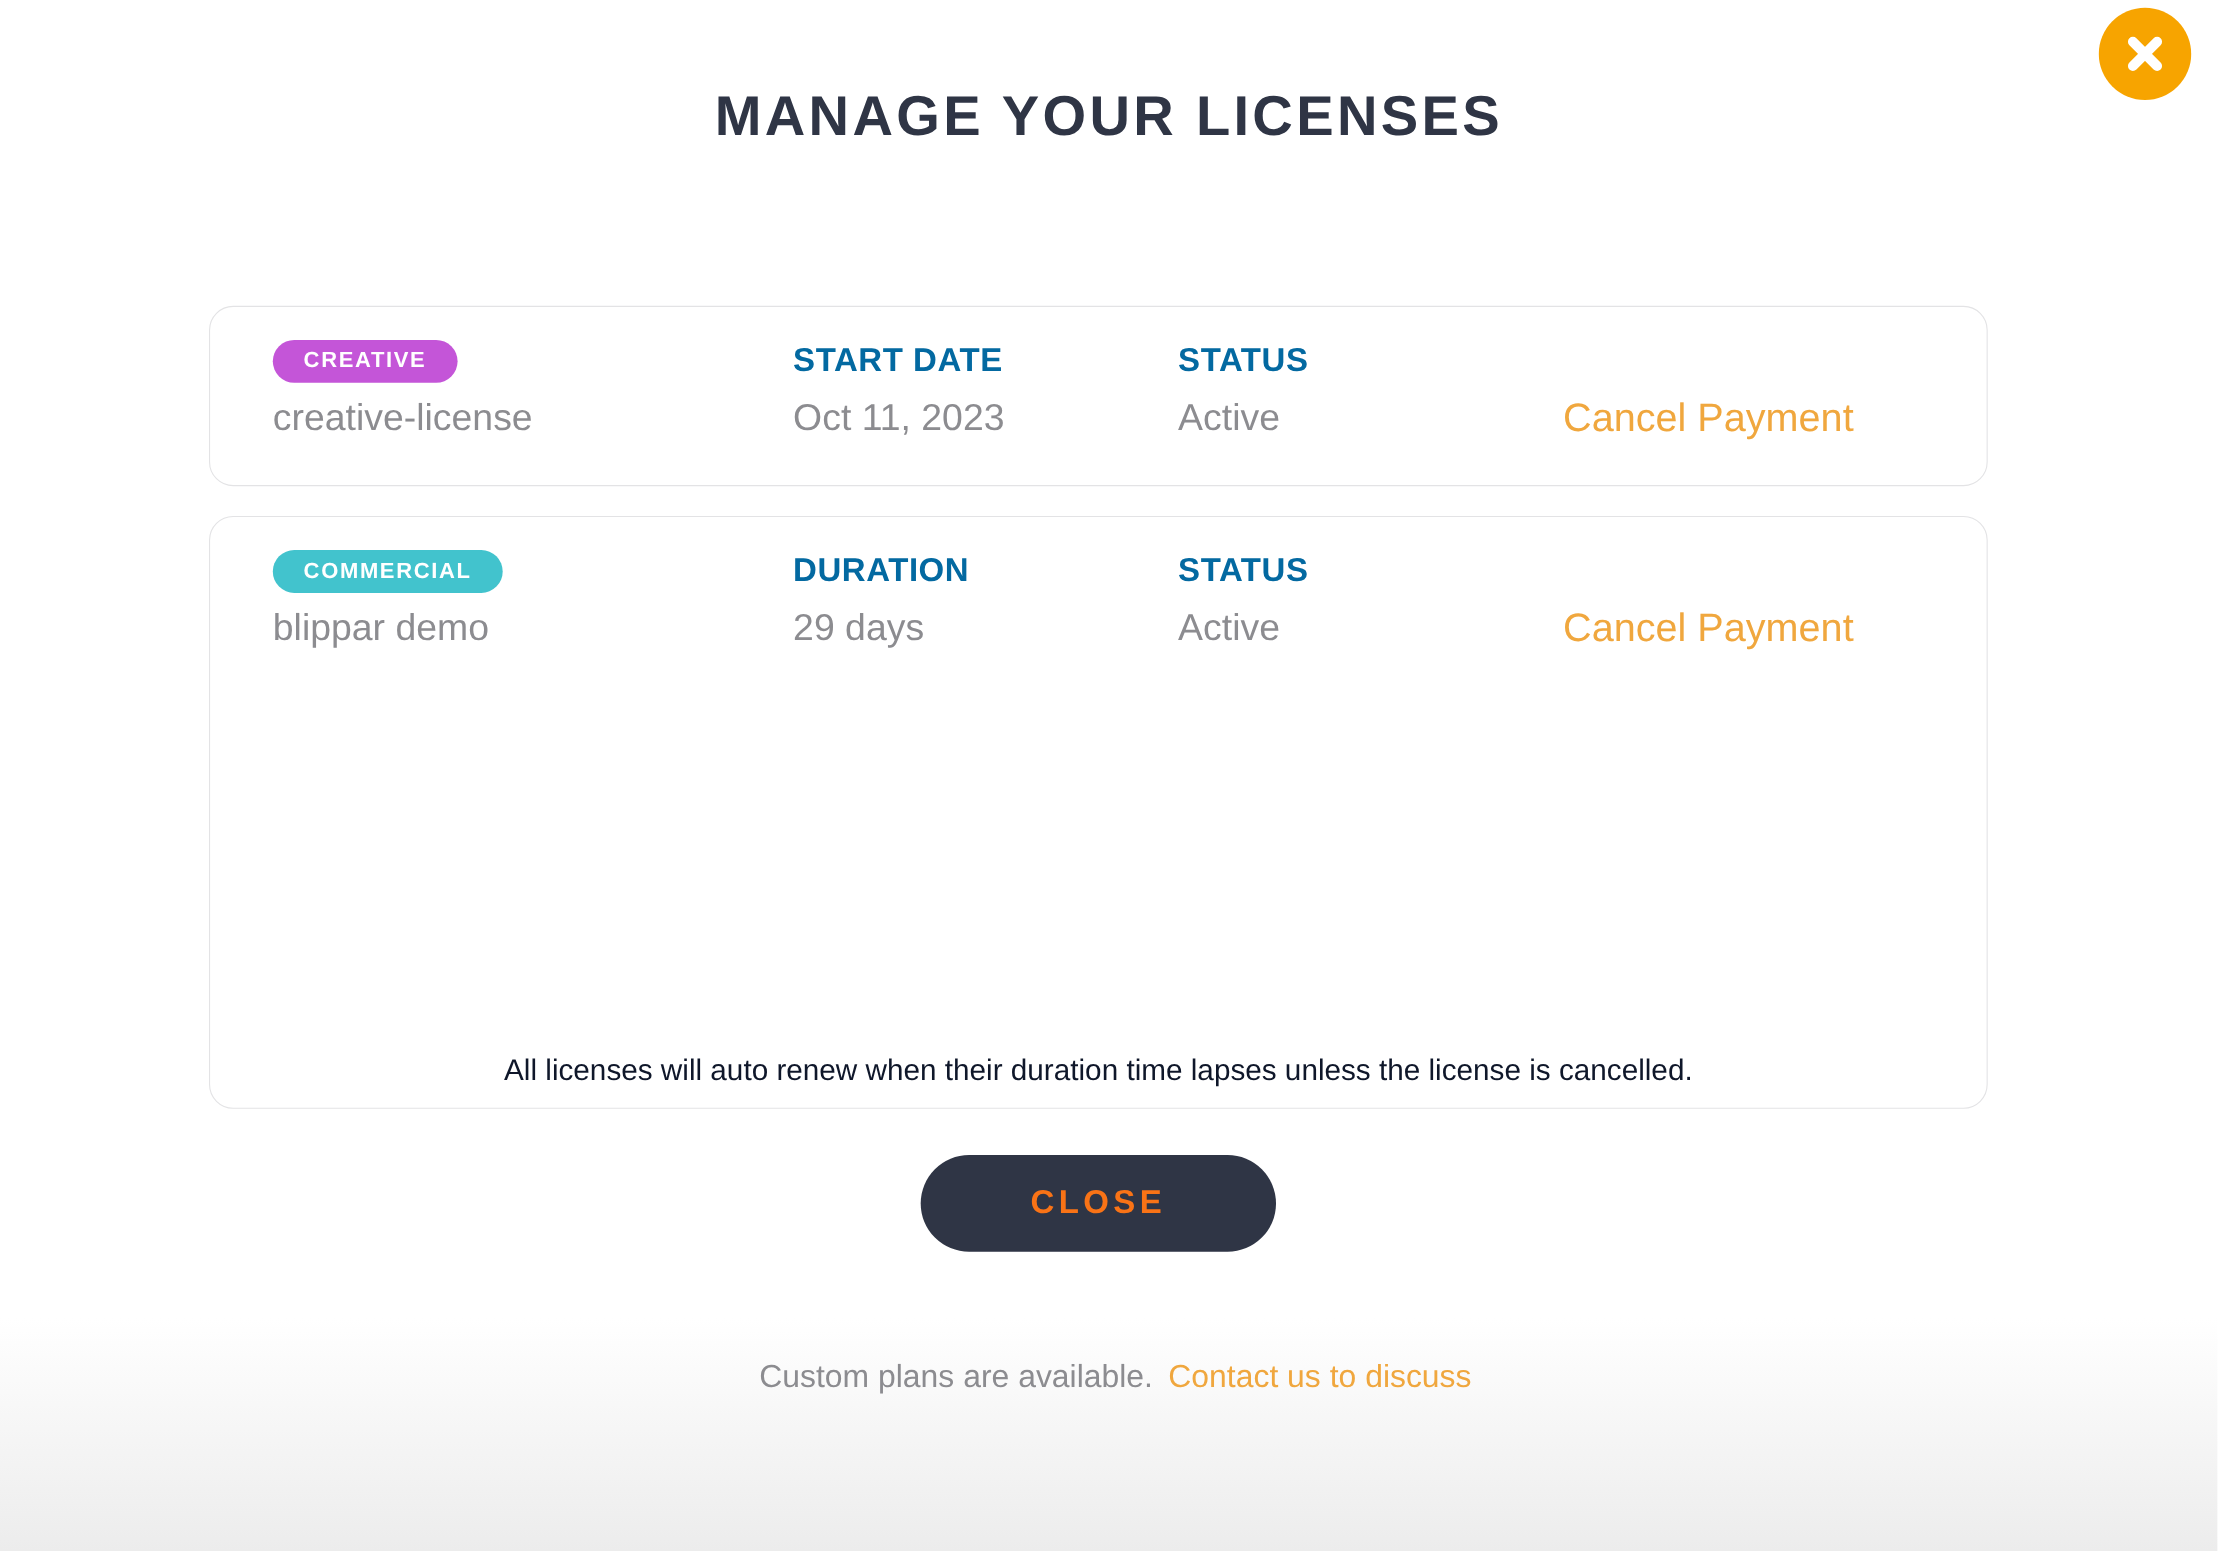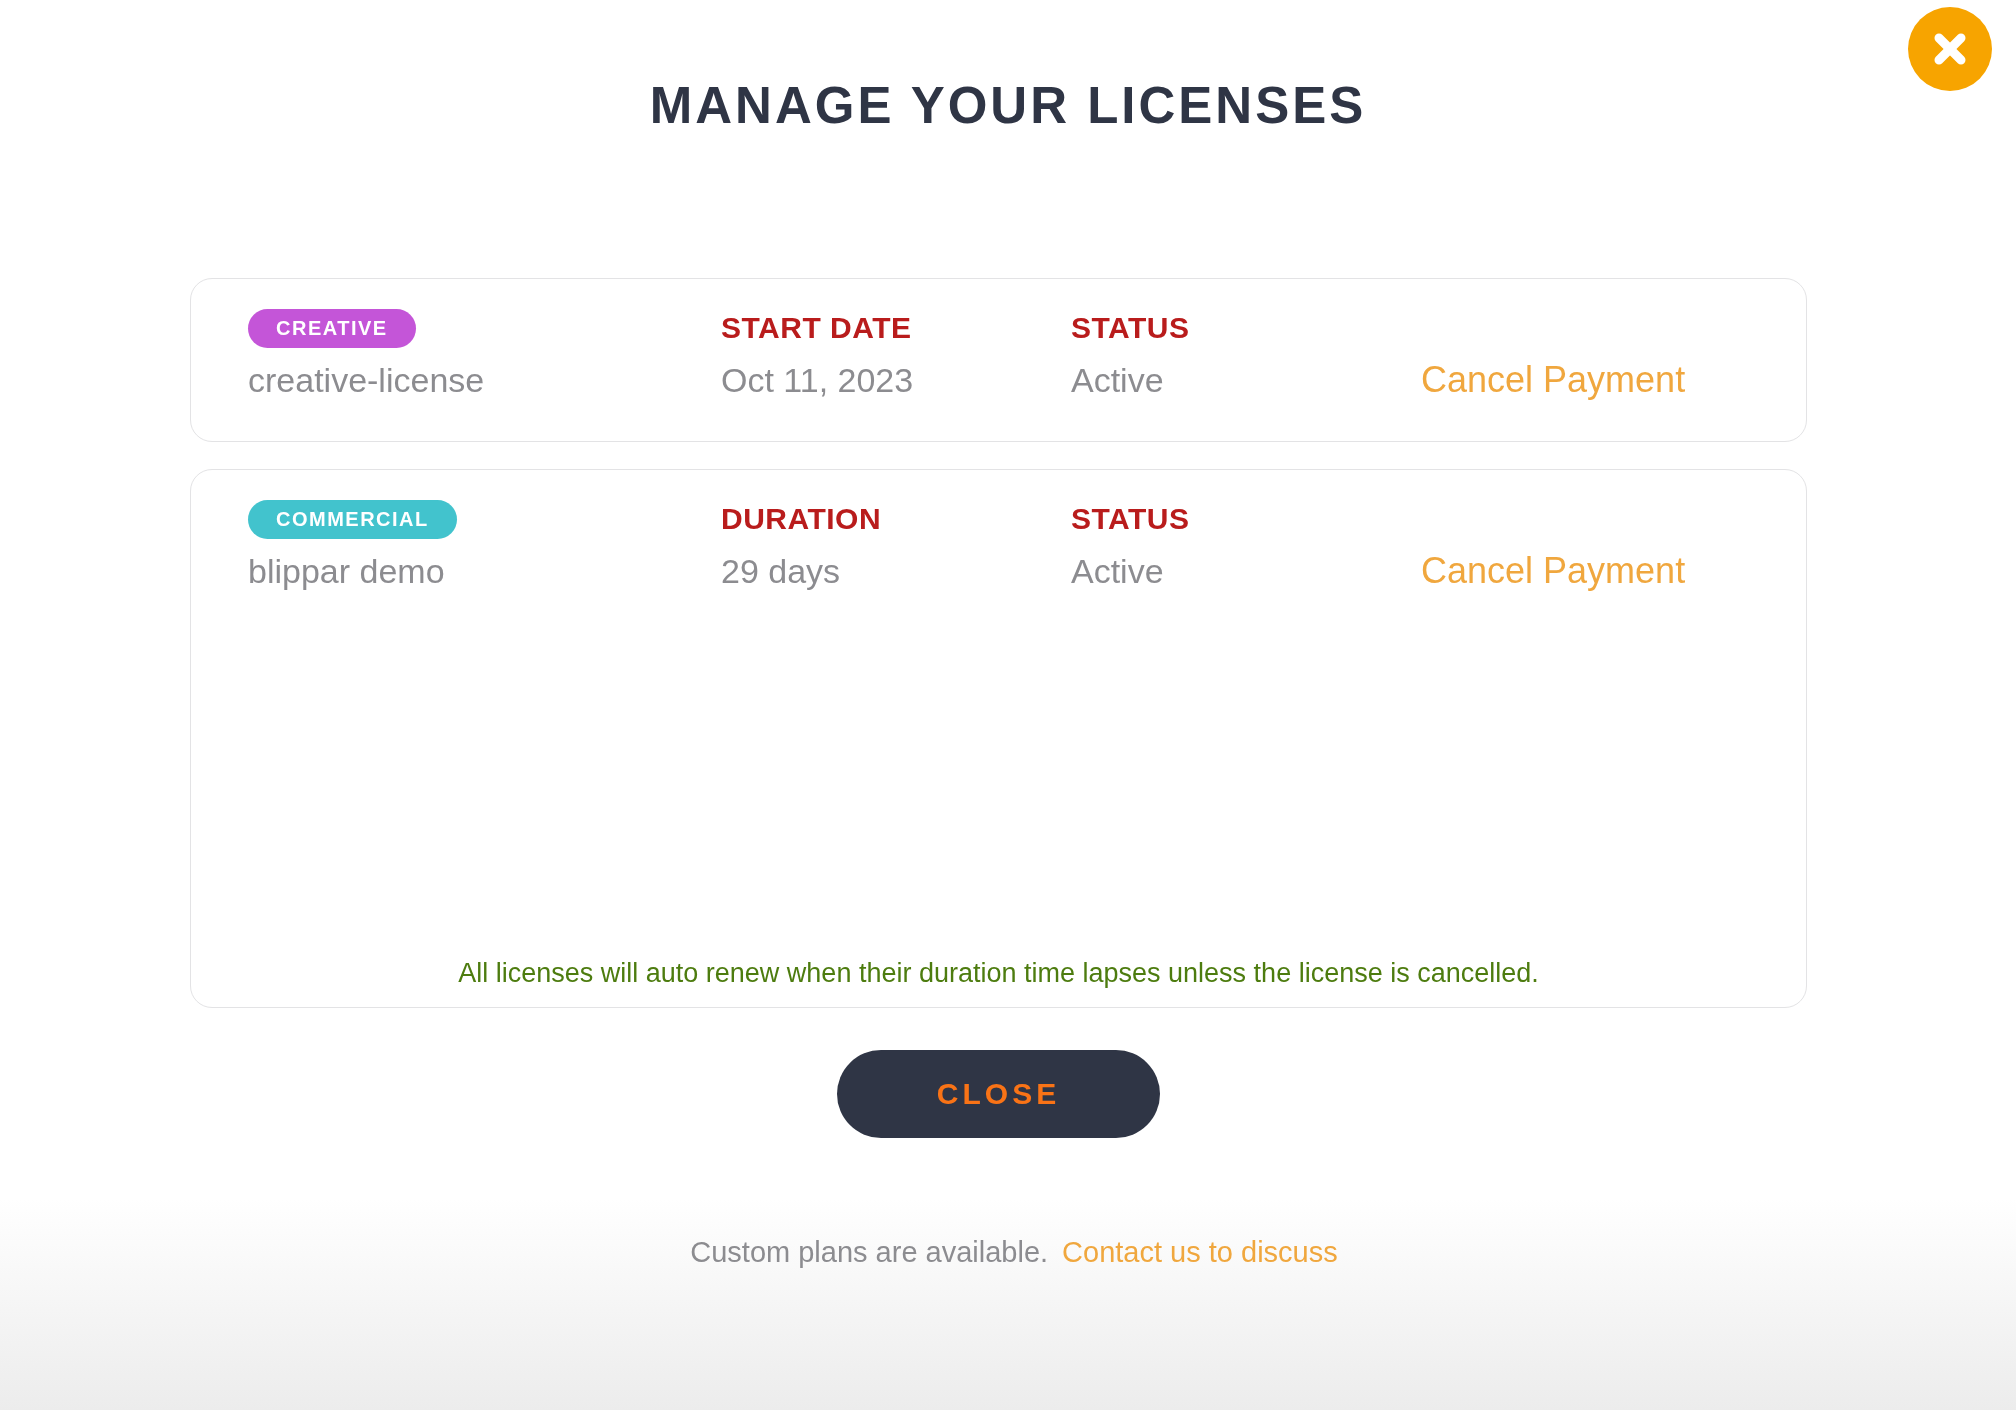--- a/index.html
+++ b/index.html
@@ -44,32 +44,32 @@
     padding:28px 57px 0 57px;
     align-items:center;
   }
   .row-label{height:42px;display:flex;align-items:center;}
   .badge{
     display:inline-flex;align-items:center;justify-content:center;
     height:39px;padding:0 28px;border-radius:20px;
     color:#ffffff;font-size:20px;font-weight:bold;letter-spacing:1.5px;
   }
   .col-label{
-    font-size:30px;font-weight:bold;color:#b91c1c;letter-spacing:0.5px;
+    font-size:30px;font-weight:bold;color:#0369a1;letter-spacing:0.5px;
   }
   .lic-name{font-size:34px;color:#8C8C90;}
   .lic-value{font-size:34px;color:#8C8C90;}
   .cancel-link{
     font-size:36px;color:#F0A73E;text-decoration:none;cursor:pointer;
   }
 
   .card-note{
     position:absolute;left:0;right:0;bottom:18px;
     text-align:center;
-    font-size:27px;color:#4d7c0f;margin:0;
+    font-size:27px;color:#0f172a;margin:0;
   }
 
   
   .close-btn{
     position:absolute;top:1050px;left:837px;
     width:323px;height:88px;border:none;border-radius:44px;
     background:#2F3545;color:#f97316;cursor:pointer;
     font-family:"Liberation Sans",sans-serif;
     font-size:30px;font-weight:bold;letter-spacing:4px;
   }

